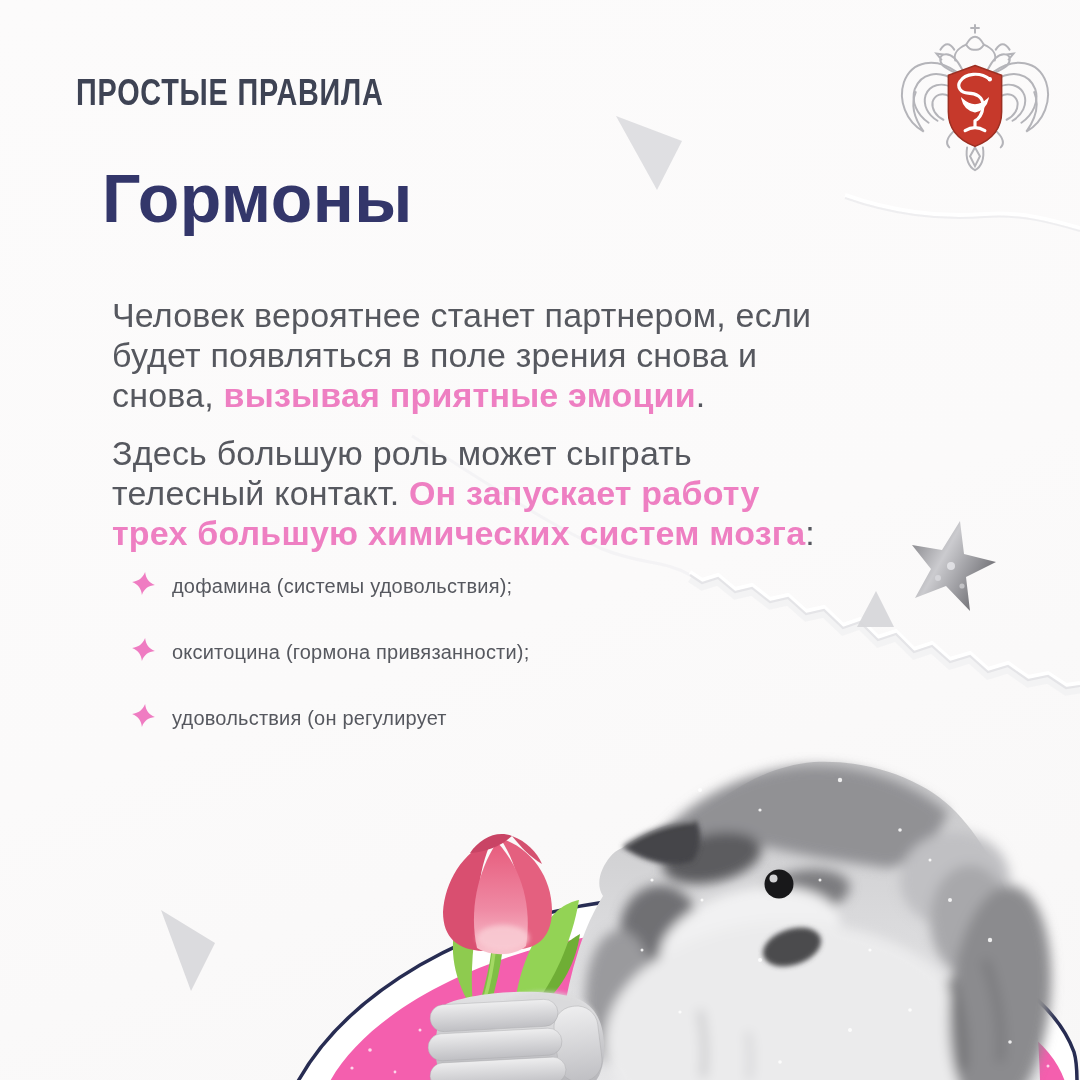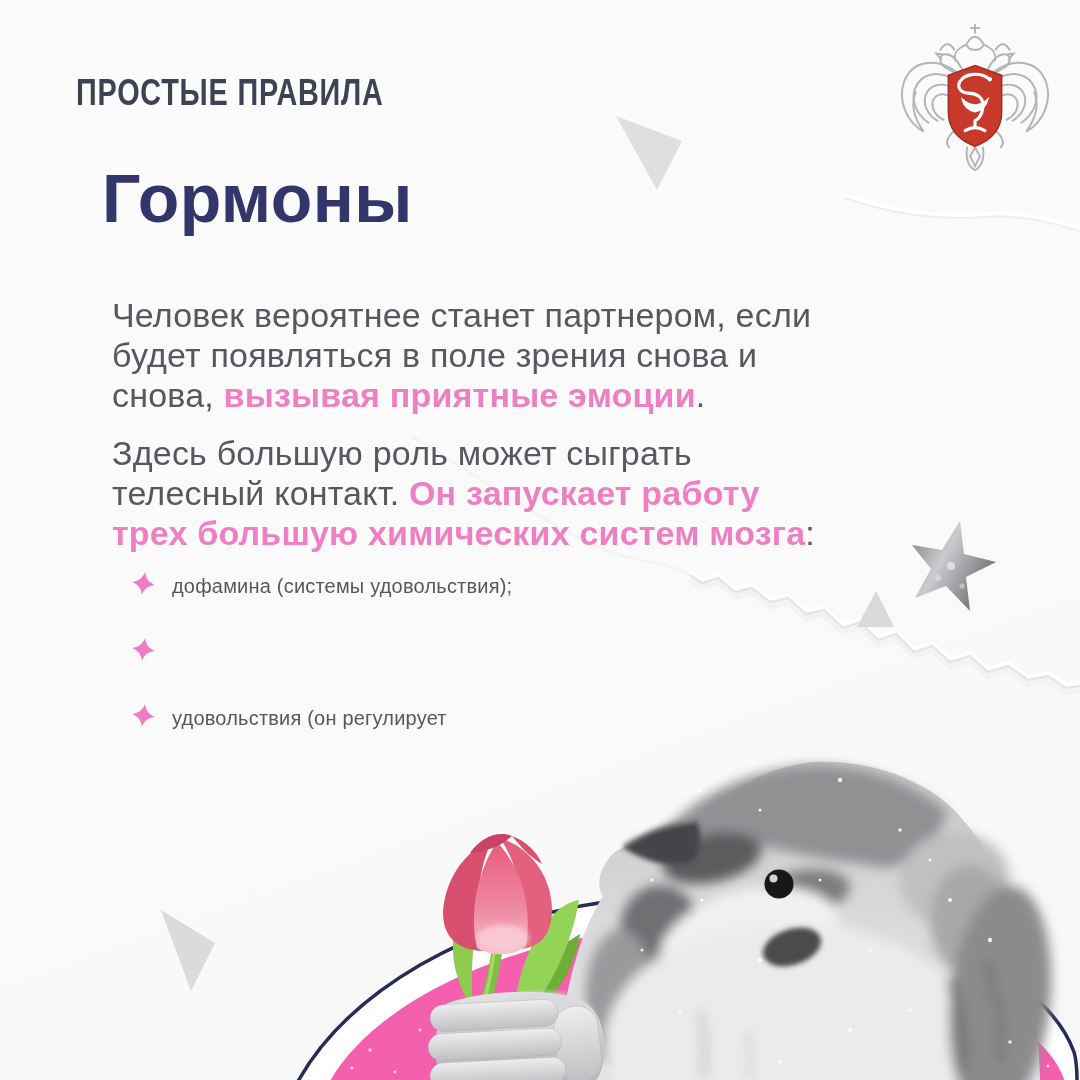--- a/index.html
+++ b/index.html
@@ -121,21 +121,21 @@
   <p class="para para-1"><span>Человек вероятнее станет партнером, если будет появляться в поле зрения снова и снова, </span><span class="accent">вызывая приятные эмоции</span><span>.</span></p>
 
   <p class="para para-2"><span>Здесь большую роль может сыграть телесный контакт. </span><span class="accent">Он запускает работу трех большую химических систем мозга</span><span>:</span></p>
 
   <ul class="bullets">
     <li><svg class="sparkle" viewBox="0 0 24 24">
           <path d="M12 0 C13.8 6.8 17.2 10.2 24 12 C17.2 13.8 13.8 17.2 12 24 C10.2 17.2 6.8 13.8 0 12 C6.8 10.2 10.2 6.8 12 0 Z" fill="#ef7cc2" transform="rotate(8 12 12)"></path>
         </svg><span>дофамина (системы удовольствия);</span></li>
     <li><svg class="sparkle" viewBox="0 0 24 24">
           <path d="M12 0 C13.8 6.8 17.2 10.2 24 12 C17.2 13.8 13.8 17.2 12 24 C10.2 17.2 6.8 13.8 0 12 C6.8 10.2 10.2 6.8 12 0 Z" fill="#ef7cc2" transform="rotate(8 12 12)"></path>
-        </svg></li>
+        </svg><span>окситоцина (гормона привязанности);</span></li>
     <li><svg class="sparkle" viewBox="0 0 24 24">
           <path d="M12 0 C13.8 6.8 17.2 10.2 24 12 C17.2 13.8 13.8 17.2 12 24 C10.2 17.2 6.8 13.8 0 12 C6.8 10.2 10.2 6.8 12 0 Z" fill="#ef7cc2" transform="rotate(8 12 12)"></path>
         </svg><span>удовольствия (он регулирует</span><br></li>
   </ul>
 
   <svg class="scene-layer" viewBox="0 0 1080 1080" aria-hidden="true">
     <defs>
       <filter id="soft" x="-40%" y="-40%" width="180%" height="180%">
           <feGaussianBlur stdDeviation="6"></feGaussianBlur>
         </filter>

